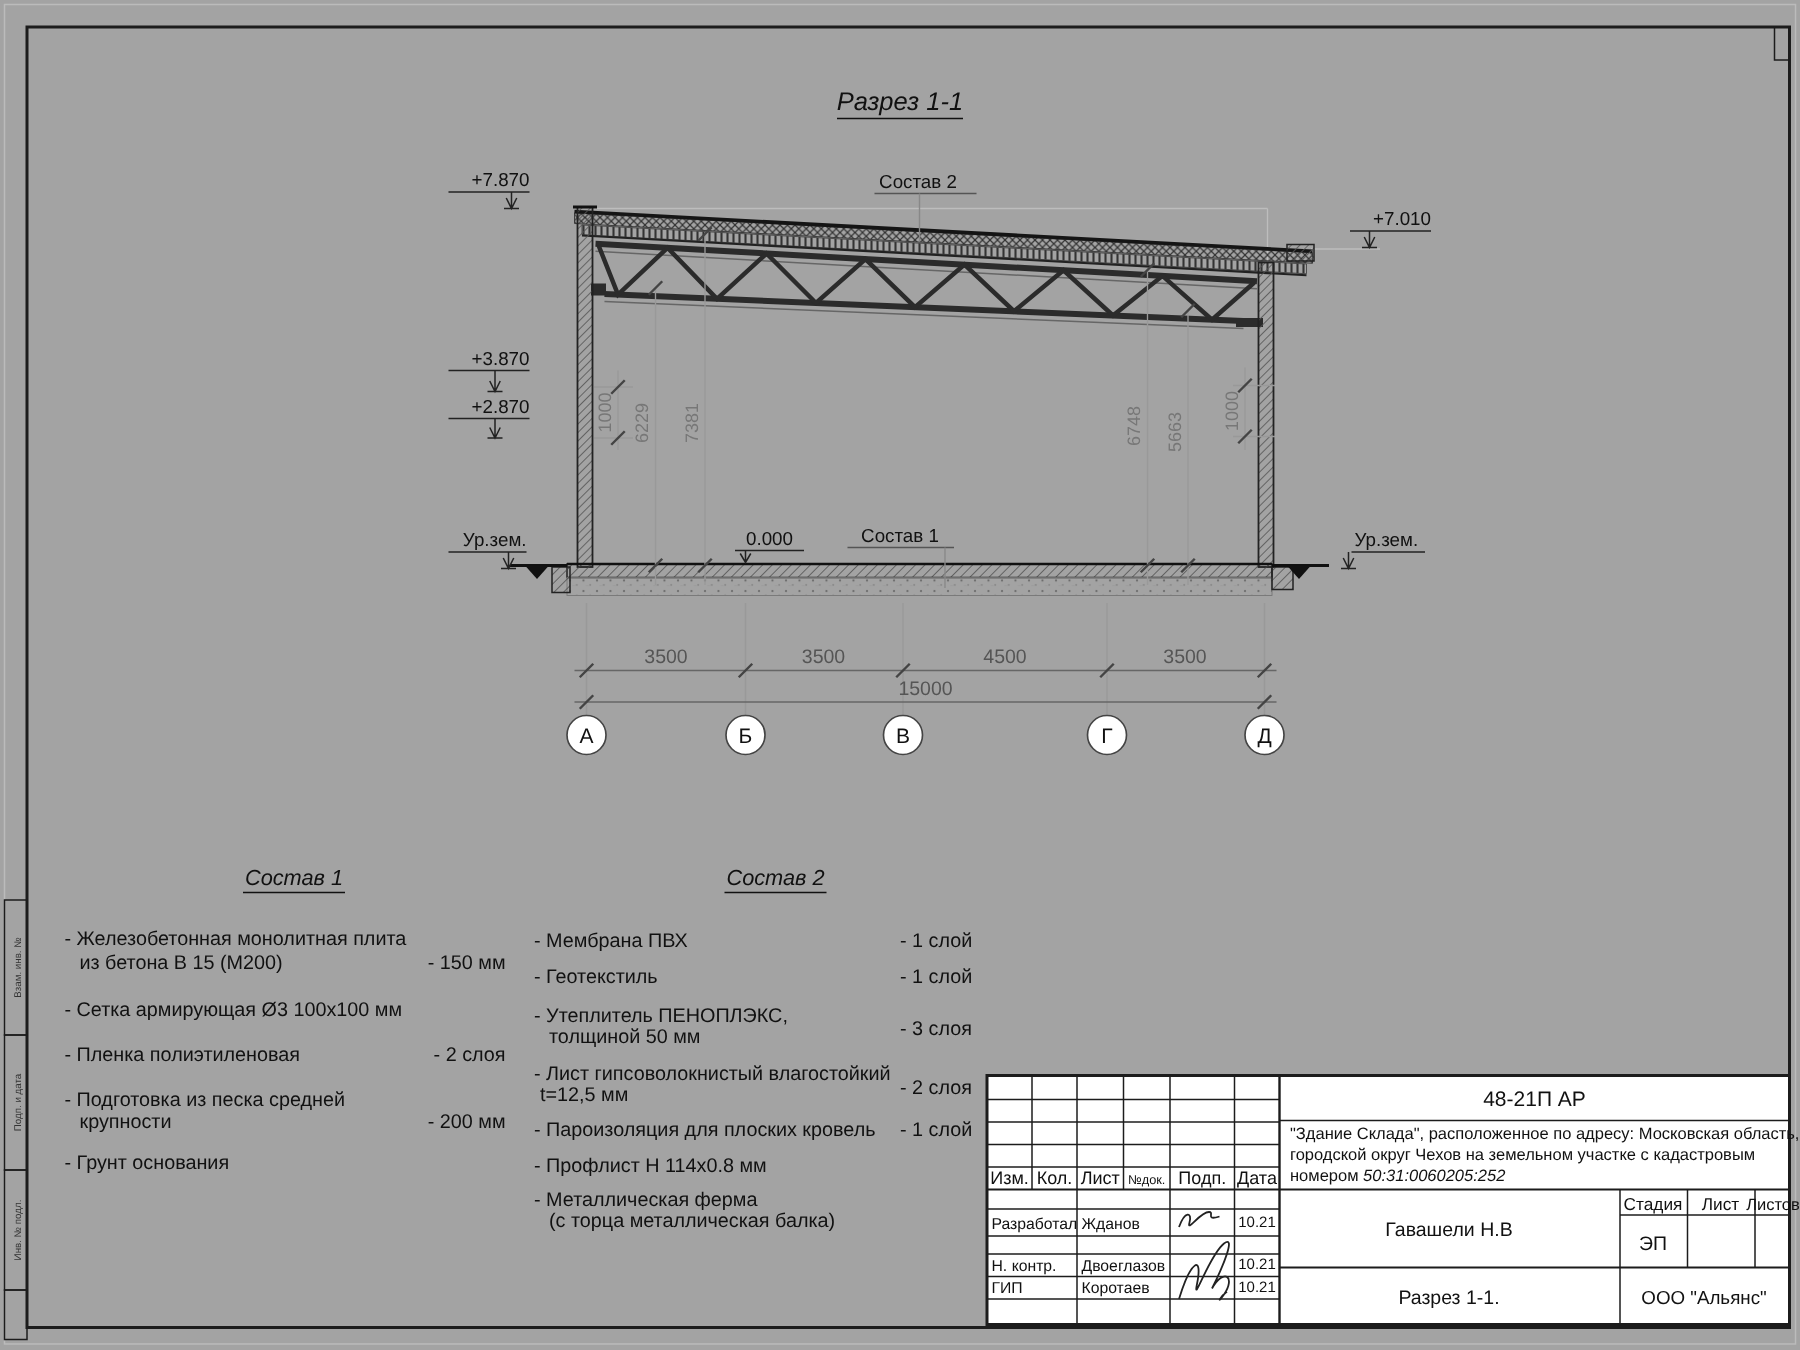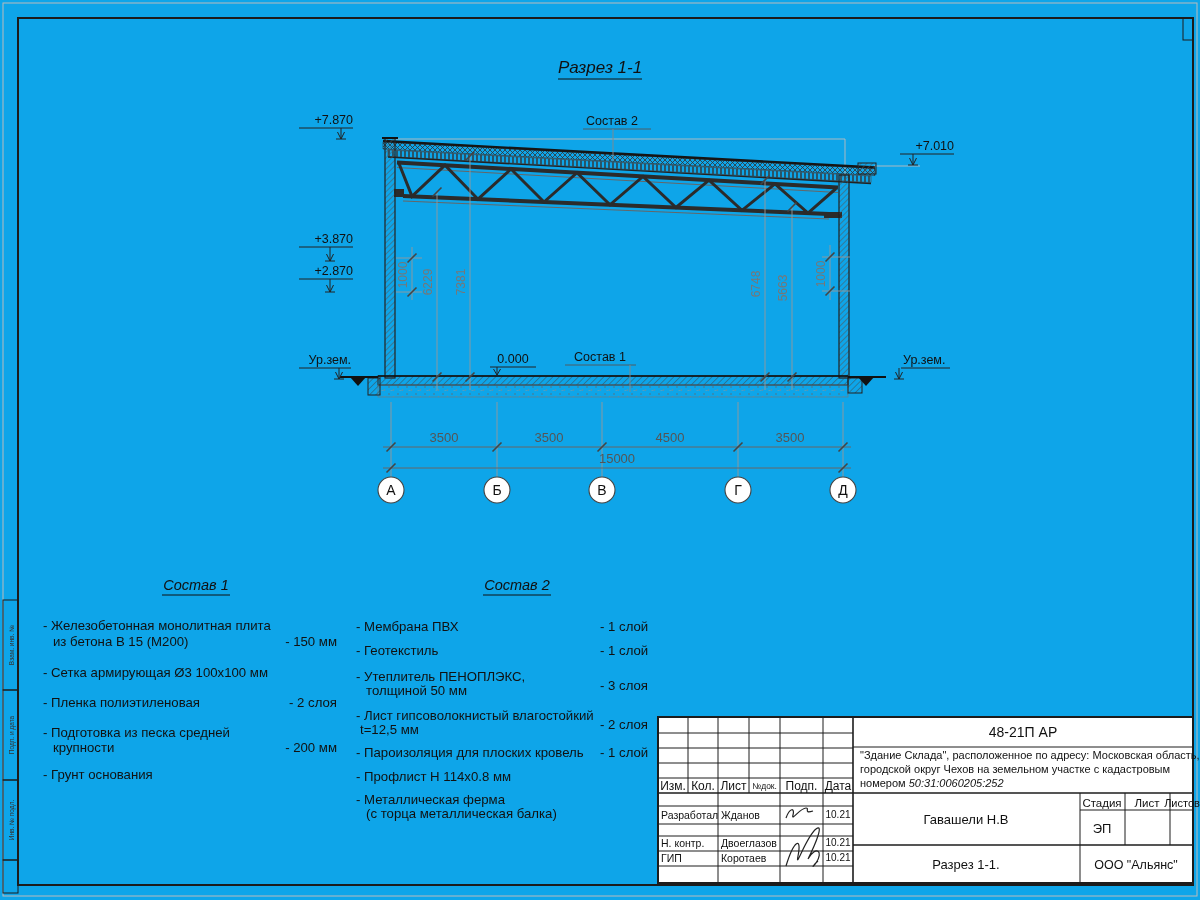--- a/index.html
+++ b/index.html
@@ -1,16 +1,16 @@
 <!DOCTYPE html>
 <html><head>
 <meta charset="utf-8">
 <style>
   html,body{margin:0;padding:0;background:#fff;}
-  #sheet{position:relative;width:1200px;height:900px;background:#0ea5e9;overflow:hidden;
+  #sheet{position:relative;width:1200px;height:900px;background:#a3a3a3;overflow:hidden;
          font-family:"Liberation Sans", sans-serif;}
   svg text{font-family:"Liberation Sans", sans-serif;}
   .t-main{fill:#111;}
   .t-dim{fill:#777;}
 </style>
 </head>
 <body>
 
 <div id="sheet">
 <svg width="1200" height="900" viewBox="0 0 1200 900">

